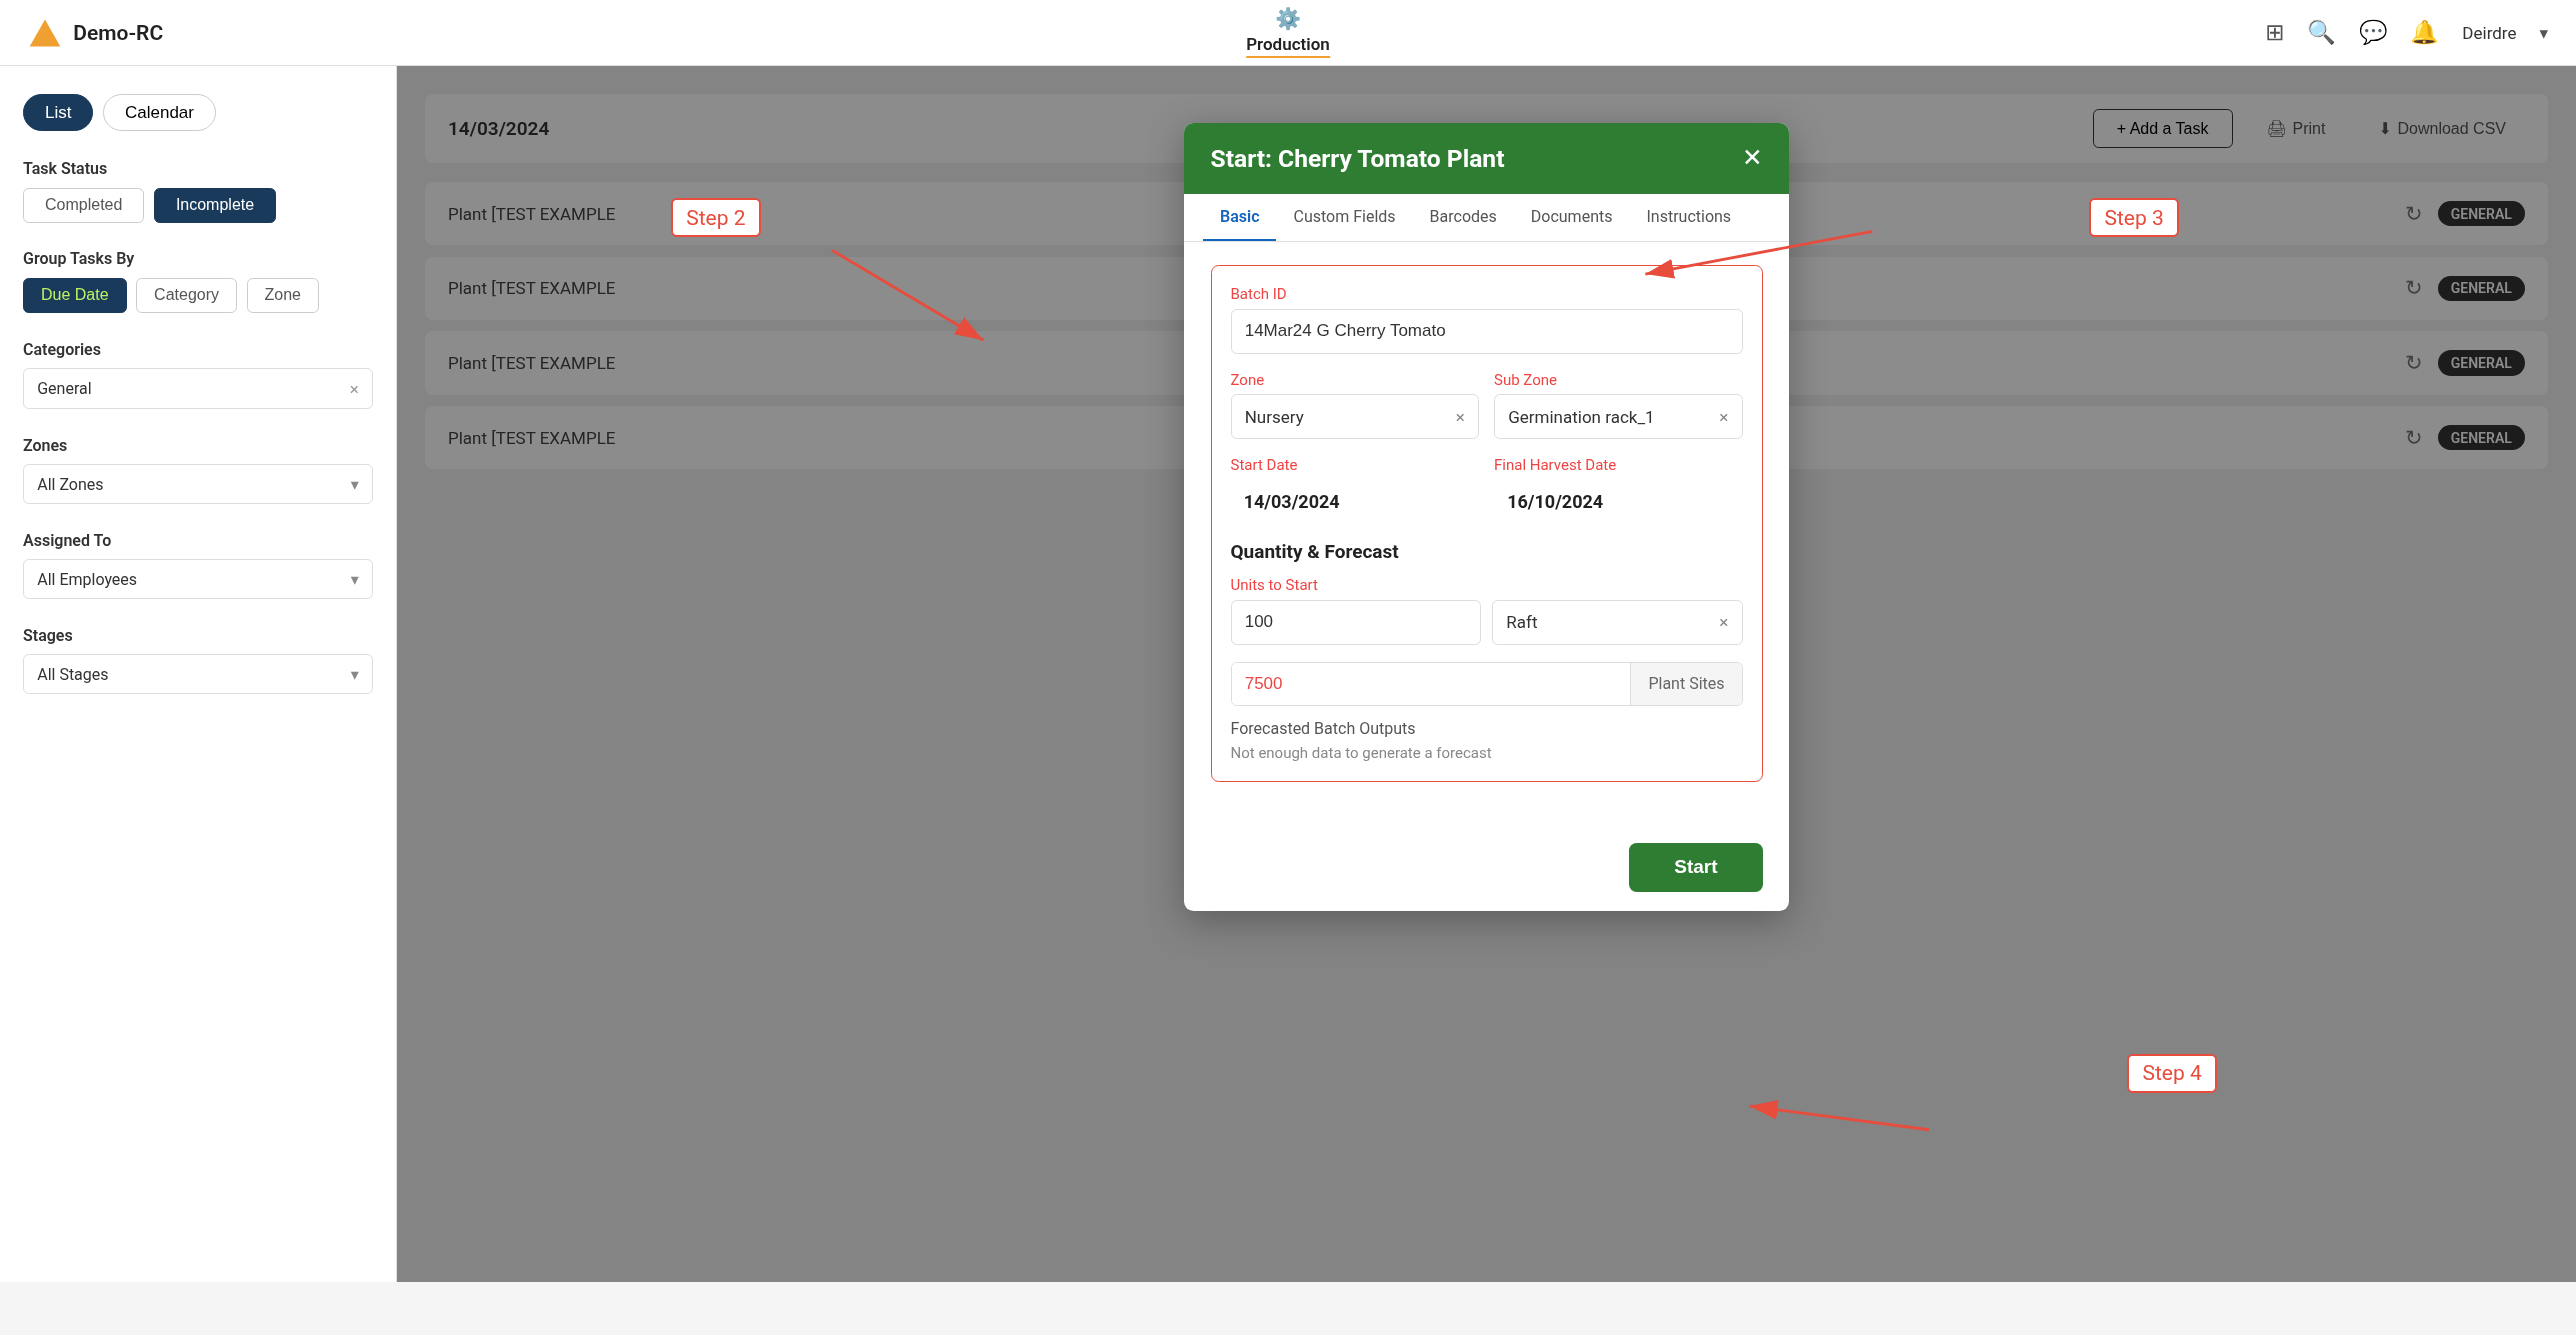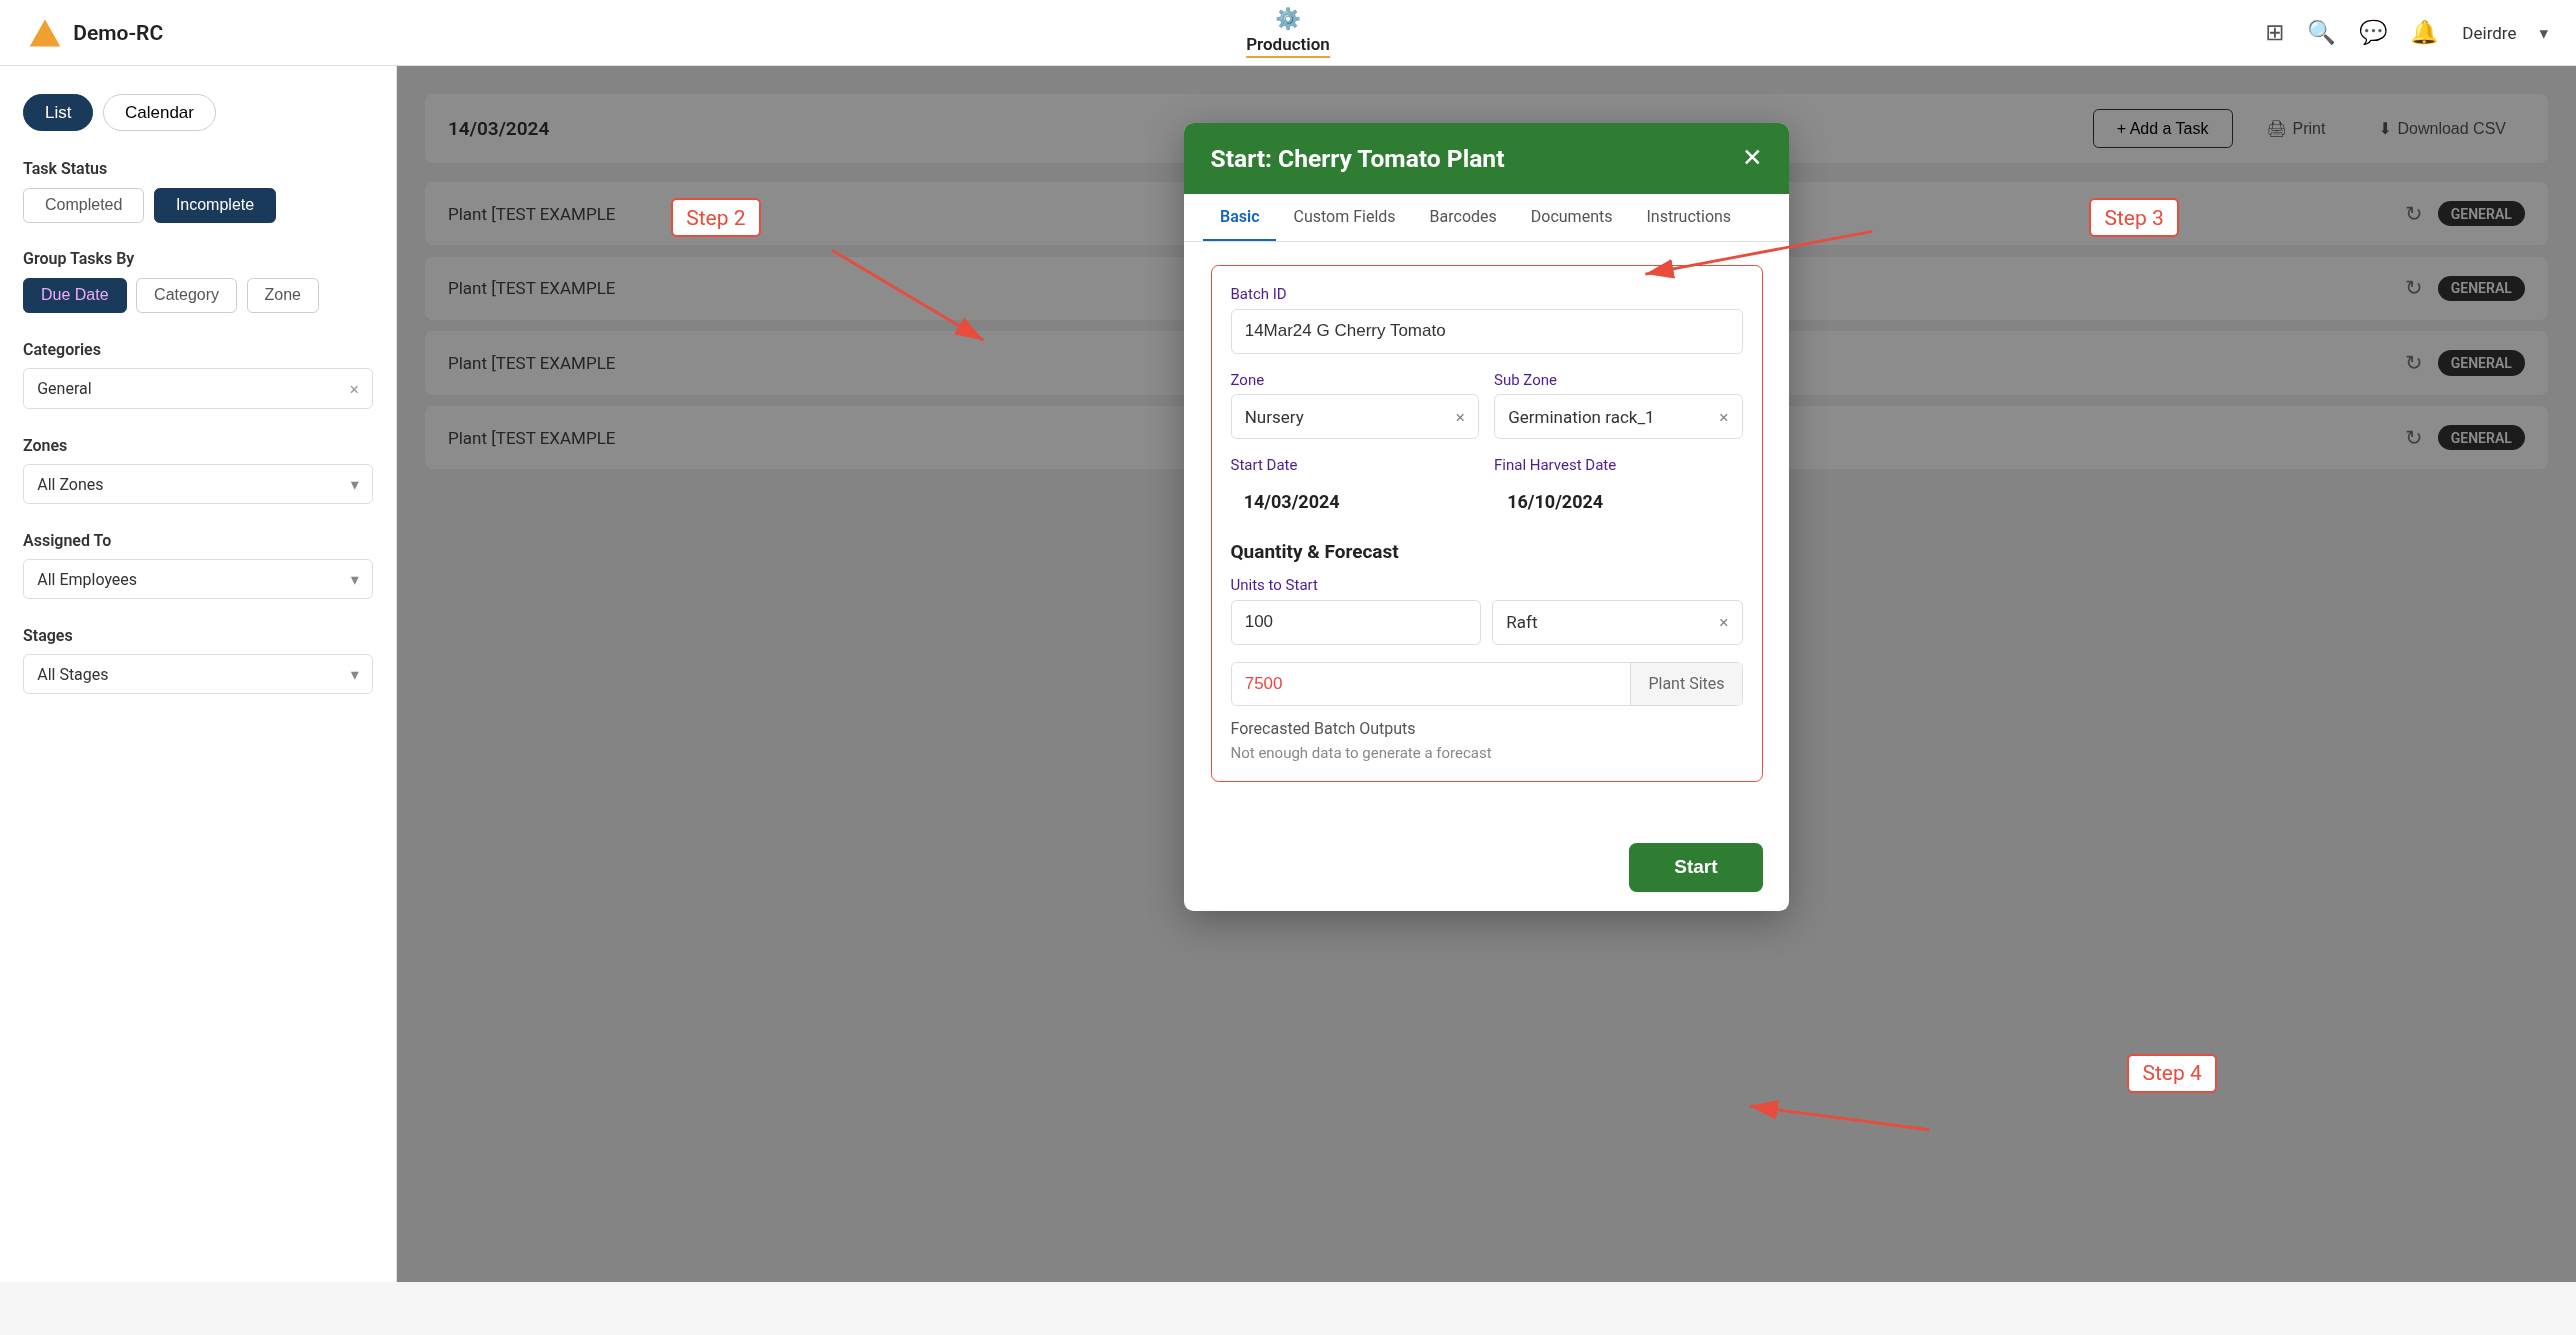--- a/index.html
+++ b/index.html
@@ -147,21 +147,21 @@
       padding: 7.6px 17px;
       border-radius: 5.7px;
       border: 0.9px solid #ccc;
       background: #fff;
       font-size: 16px;
       cursor: pointer;
       color: #555;
     }
     .group-btn.active {
       background: #1a3a5c;
-      color: #f0abfc;
+      color: #bef264;
       border-color: #1a3a5c;
     }
     .filter-select {
       display: flex;
       align-items: center;
       justify-content: space-between;
       border: 0.9px solid #ddd;
       border-radius: 5.7px;
       padding: 9.5px 13.2px;
       font-size: 16px;
@@ -322,21 +322,21 @@
       border: 1.9px solid #e74c3c;
       border-radius: 7.6px;
       padding: 19px;
       margin-bottom: 19px;
     }
     .form-group {
       margin-bottom: 17px;
     }
     .form-label {
       font-size: 15px;
-      color: #4c1d95;
+      color: #ef4444;
       margin-bottom: 5.7px;
       display: block;
     }
     .form-input {
       width: 100%;
       padding: 11.3px 13.2px;
       border: 0.9px solid #ddd;
       border-radius: 5.7px;
       font-size: 17px;
       color: #333;

